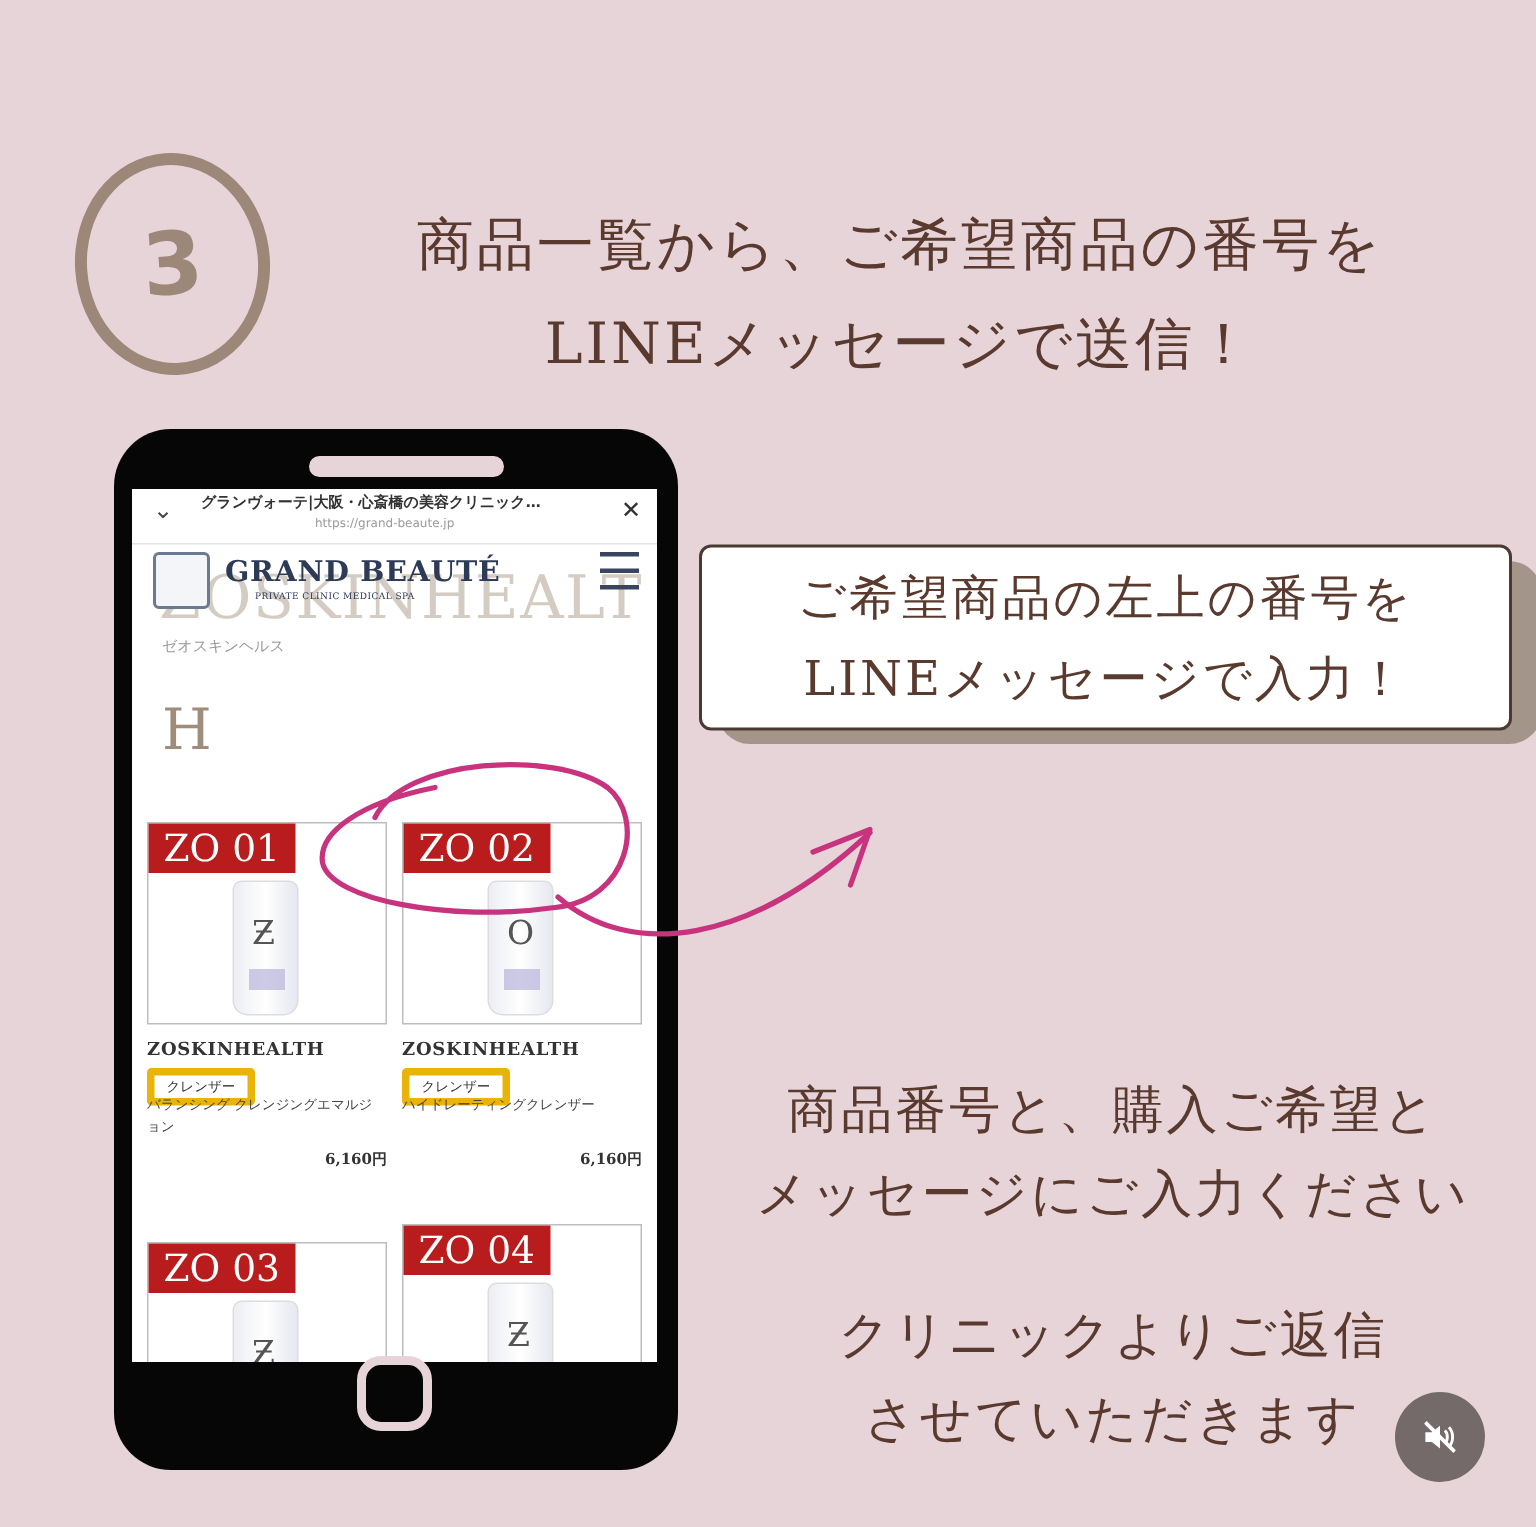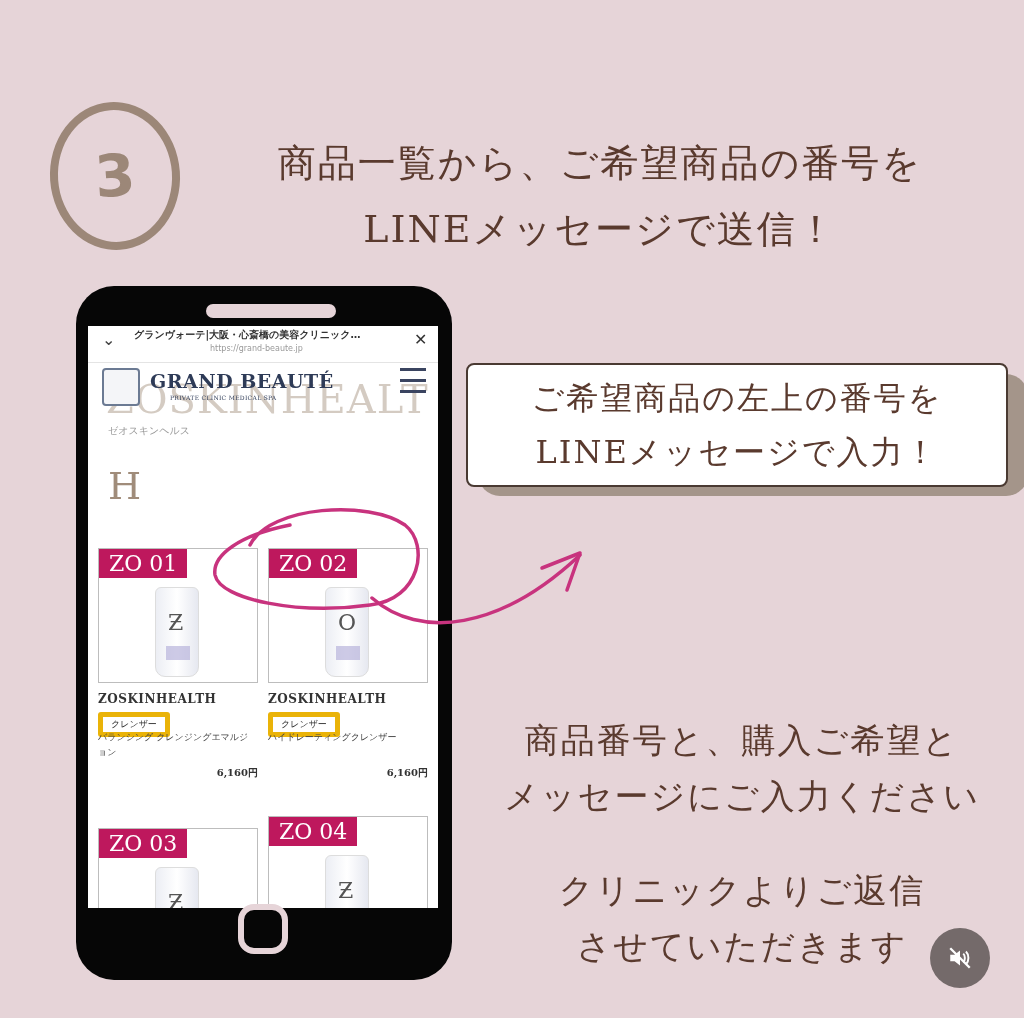--- a/index.html
+++ b/index.html
@@ -65,21 +65,21 @@
     letter-spacing:1px; white-space:nowrap;
   }
   .hamburger { left:312px; top:42px; width:26px; }
   .hamburger span { display:block; height:3px; background:#3a4460; margin-bottom:8px; }
   .kana { left:20px; top:98px; font-size:10px; color:#999; font-family:"DejaVu Sans", sans-serif; }
   .letter-h { left:20px; top:138px; font-size:38px; color:#a08c7a; font-family:"DejaVu Serif", serif; }
 
   
   .card { width:160px; height:135px; border:1.5px solid #bdbdbd; box-sizing:border-box; background:#fff; }
   .card .badge {
-    position:absolute; left:0; top:0; background:#be185d; color:#fff; font-size:22px; padding:2px 10px; font-family:"DejaVu Serif", serif;
+    position:absolute; left:0; top:0; background:#b91c1c; color:#fff; font-size:25px; padding:2px 10px; font-family:"DejaVu Serif", serif;
   }
   .tube {
     position:absolute; left:56px; top:38px; width:44px; height:90px; background:linear-gradient(90deg,#eceef4,#fff 50%,#e6e8f0);
     border-radius:6px 6px 10px 10px; border:1px solid #ddd; box-sizing:border-box;
   }
   .tube .zo { position:absolute; left:12px; top:22px; font-size:22px; color:#555; font-family:"DejaVu Serif", serif; }
   .tube .lbl { position:absolute; left:10px; top:58px; width:24px; height:14px; background:#b8b4dc; opacity:0.7; }
   .brand { font-size:12px; font-weight:bold; color:#333; font-family:"DejaVu Serif", serif; letter-spacing:0.5px; }
   .cat {
     font-size:9px; border:5px solid #eab308; border-radius:3px; padding:1px 8px; color:#333; font-family:"DejaVu Sans", sans-serif; display:inline-block;

